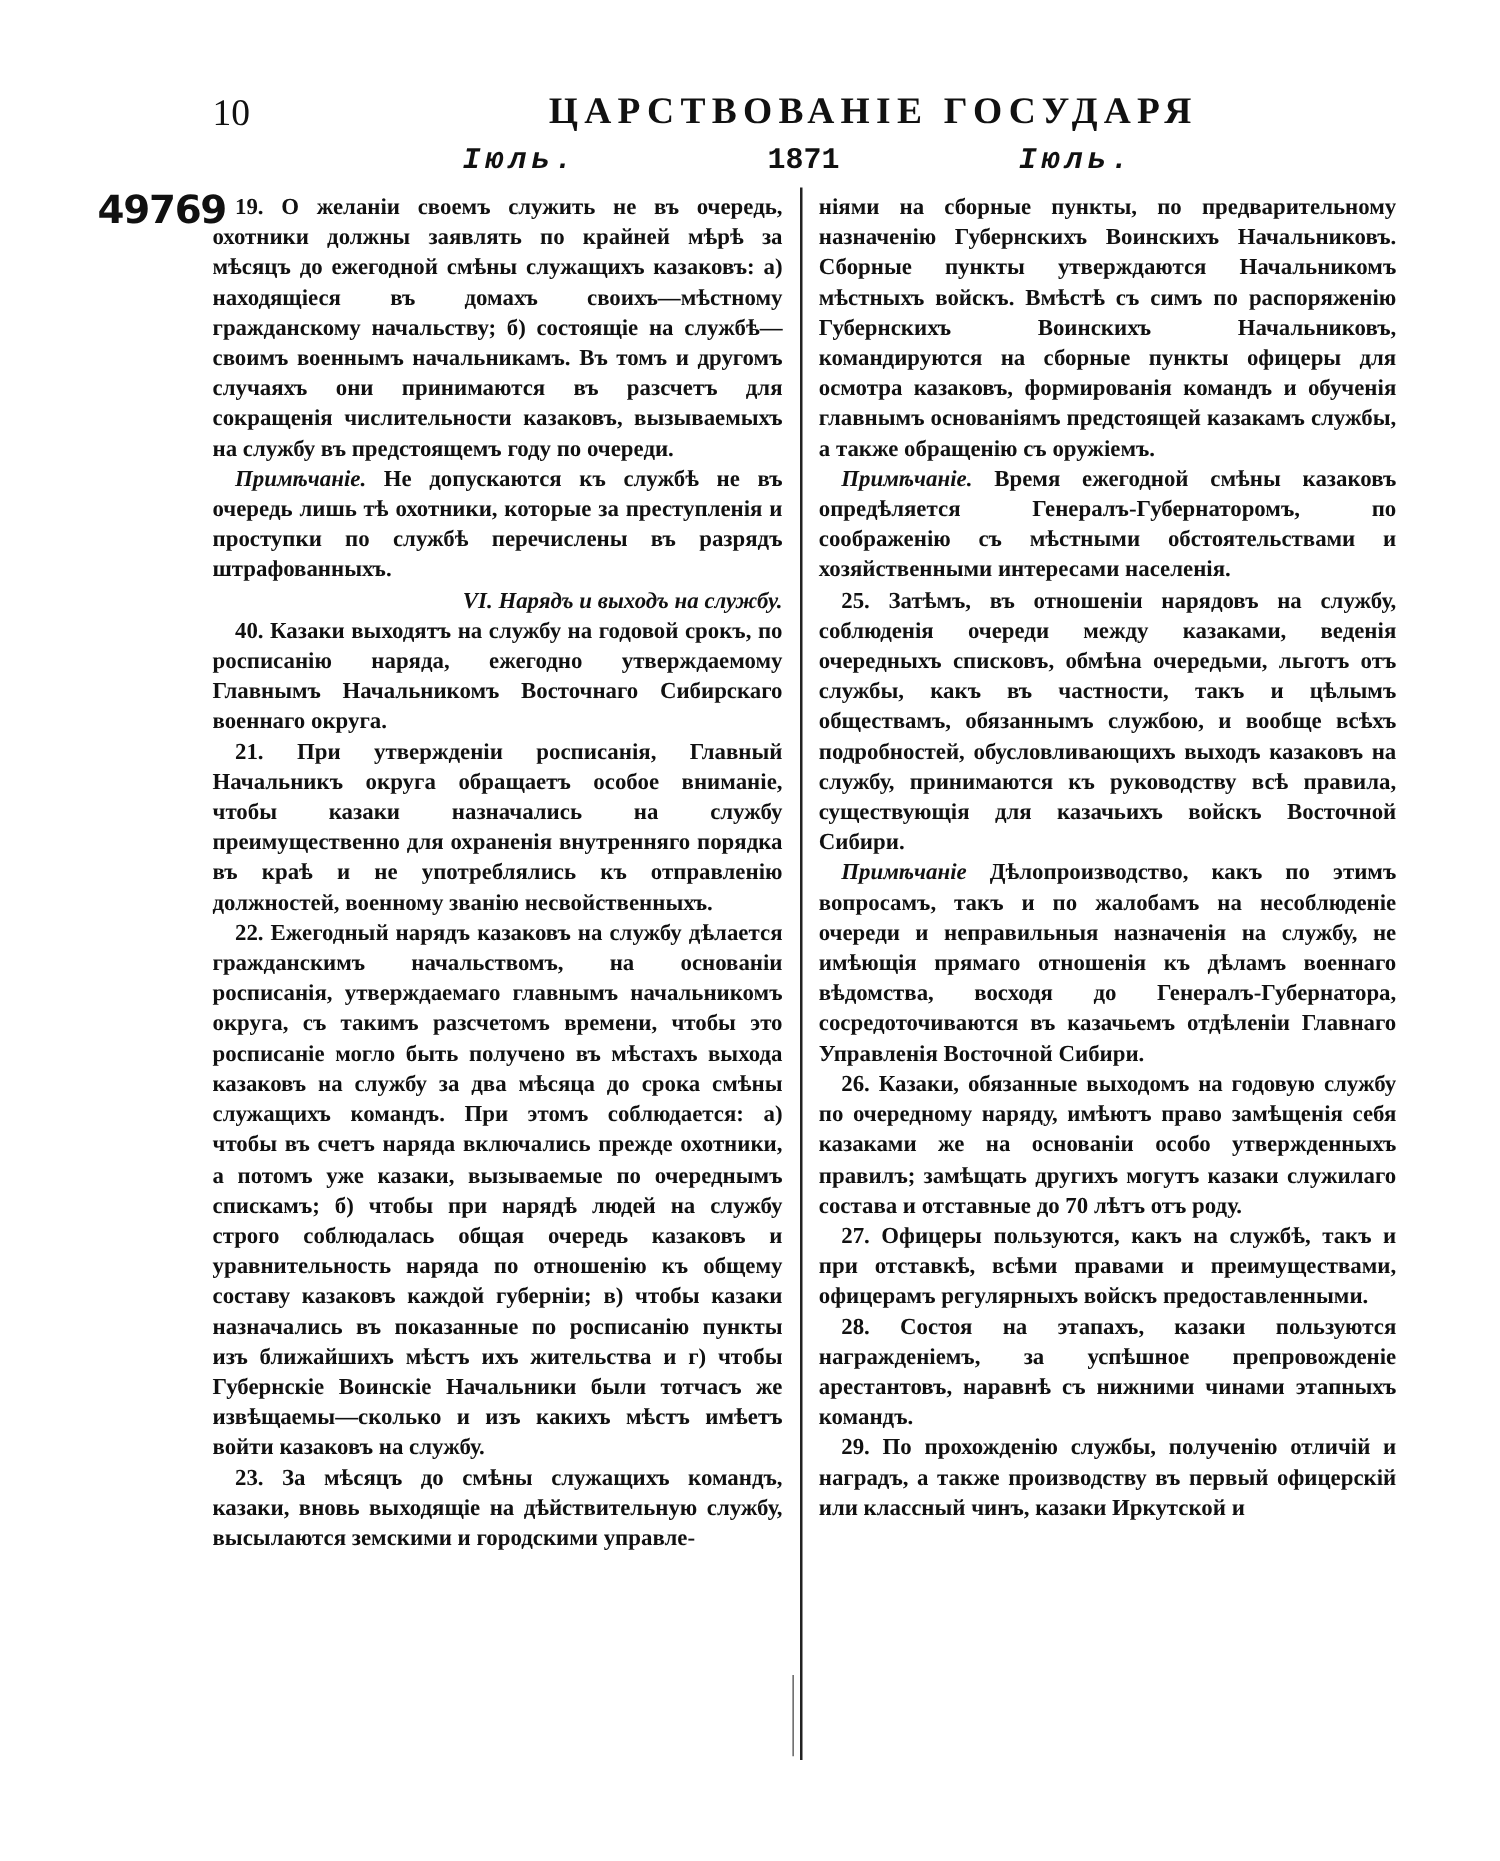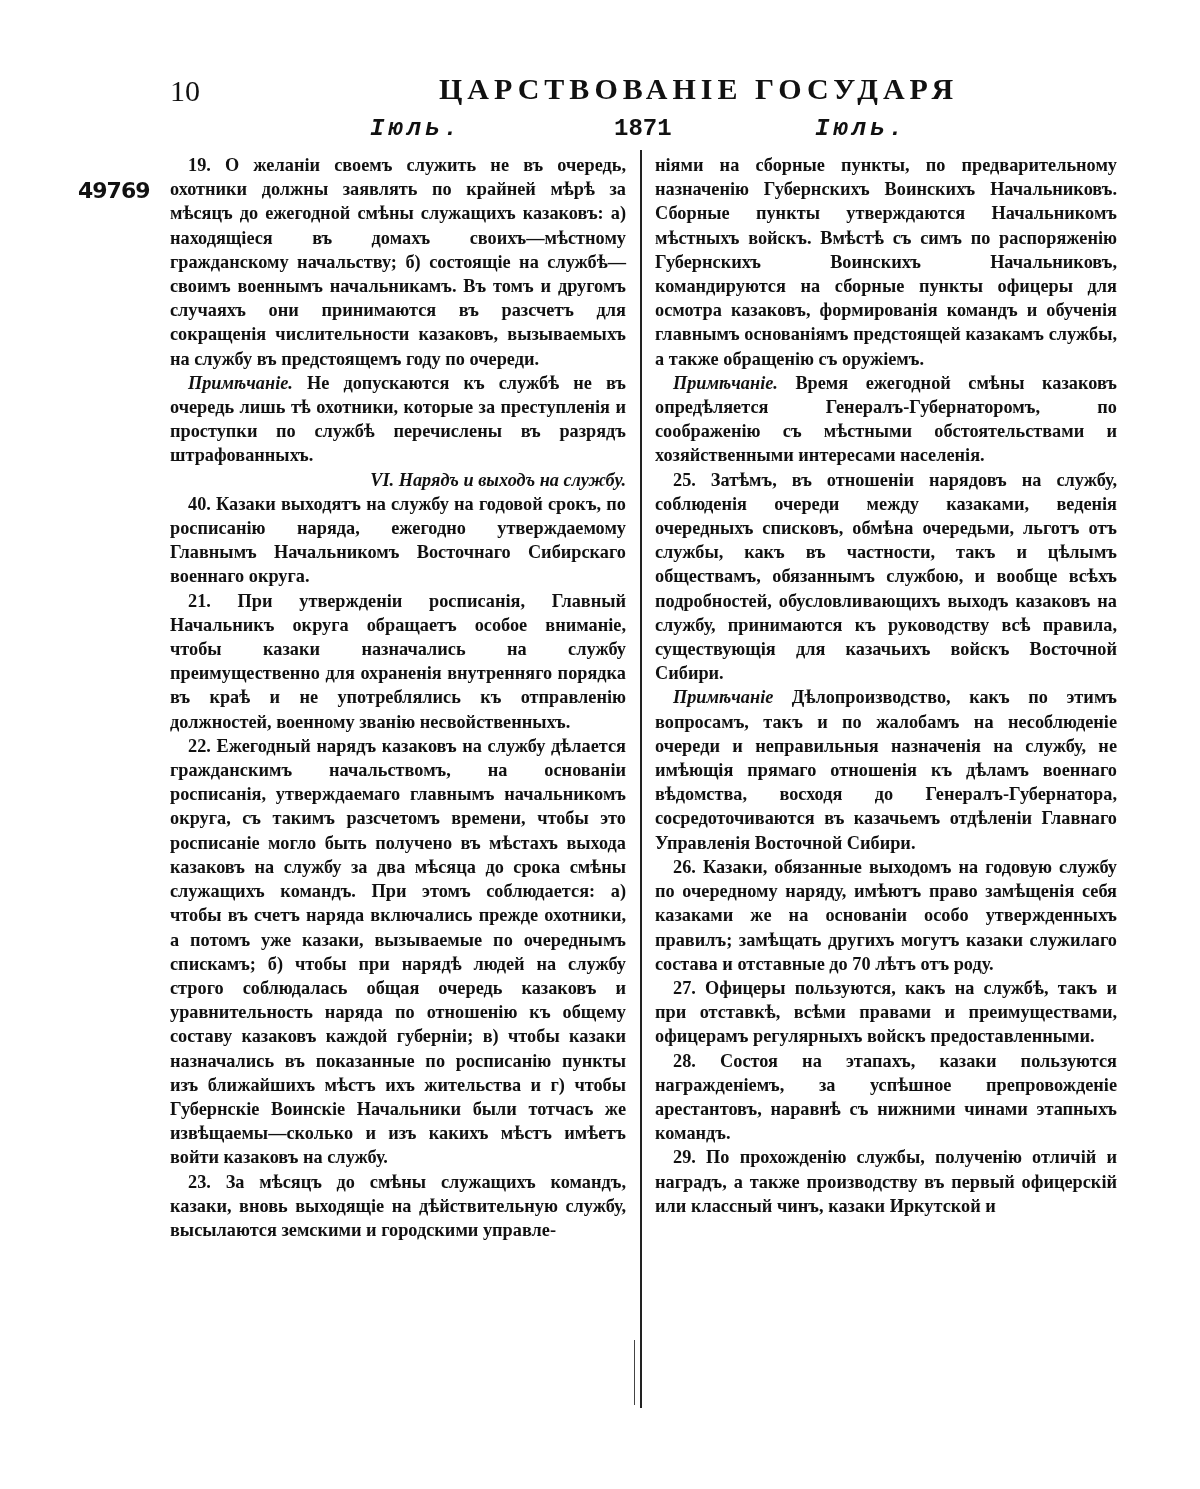--- a/index.html
+++ b/index.html
@@ -20,23 +20,22 @@
     position: absolute; top: 115px; left: 0; width: 1200px; height: 30px;
     font-size: 24px;
     font-family: Liberation Mono, monospace;
   }
   .date-left { position: absolute; left: 370px; font-style: italic; font-weight: bold; letter-spacing: 4px; }
   .date-year { position: absolute; left: 614px; font-weight: bold; }
   .date-right { position: absolute; left: 815px; font-style: italic; font-weight: bold; letter-spacing: 4px; }
 
   .doc-number {
     position: absolute; left: 78px; top: 150px;
-    font-size: 22px; font-weight: 900; font-family: "DejaVu Sans", sans-serif;
+    font-size: 31px; font-weight: 900; font-family: "DejaVu Sans", sans-serif;
     letter-spacing: -1px;
-    margin-top: 28px;
   }
   .column {
     position: absolute; top: 153px;
     font-size: 18.3px; line-height: 24.2px; font-weight: bold;
     text-align: justify;
   }
   .col-left { left: 170px; width: 456px; }
   .col-right { left: 655px; width: 462px; }
   .divider {
     position: absolute; left: 640px; top: 150px; width: 2px; height: 1258px;

